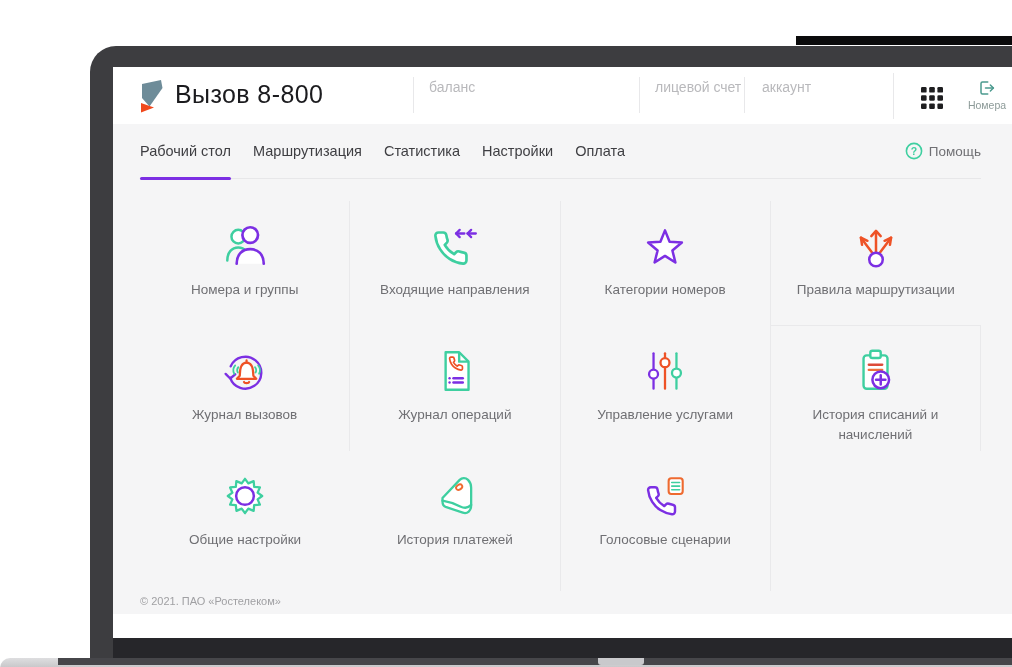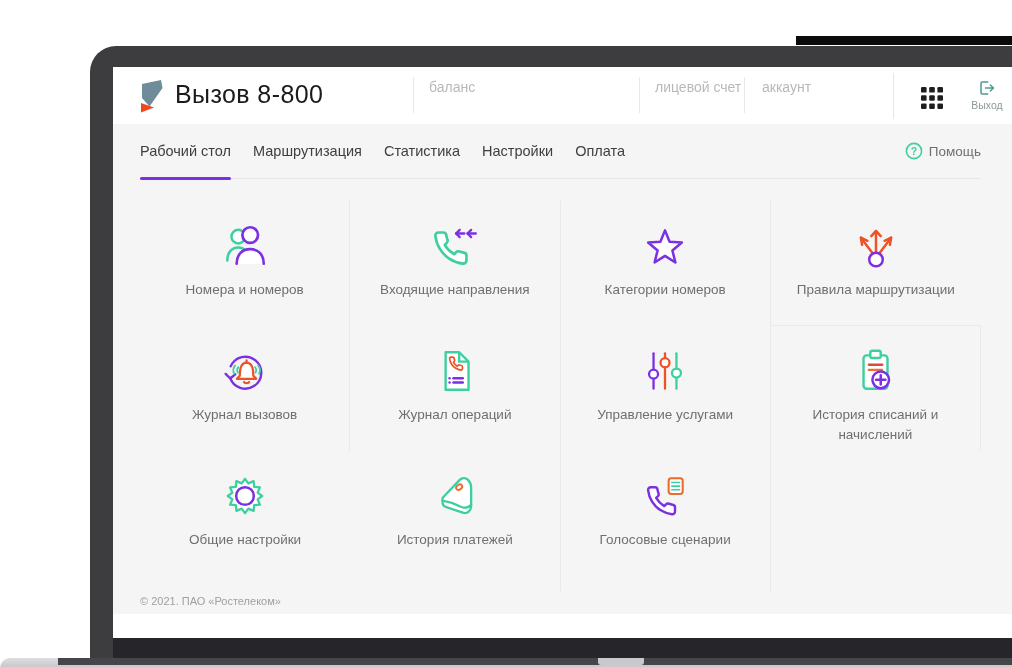--- a/index.html
+++ b/index.html
@@ -97,21 +97,21 @@
       </svg>
 
       <div class="logout-btn">
         <svg width="18" height="18" viewBox="0 0 24 24">
           <g fill="none" stroke="#4b9a8e" stroke-width="2" stroke-linecap="round" stroke-linejoin="round">
             <path d="M13,4 H6 a2,2 0 0 0 -2,2 v12 a2,2 0 0 0 2,2 h7"></path>
             <path d="M10,12 h10.5"></path>
             <path d="M16.5,8 l4,4 -4,4"></path>
           </g>
         </svg>
-        <span class="lbl">Выход</span>
+        <span class="lbl">Номера</span>
       </div>
     </div>
 
     <div class="page">
 
       <div class="tabbar">
         <div class="tab active">Рабочий стол</div>
         <div class="tab">Маршрутизация</div>
         <div class="tab">Статистика</div>
         <div class="tab">Настройки</div>
@@ -131,21 +131,21 @@
         <div class="cell br">
             <div class="tile">
           <svg viewBox="0 0 48 48">
             <g fill="none" stroke-linecap="round">
               <path d="M7,38 c0,-8 4.5,-12.5 10.5,-12.5 c6,0 10.5,4.5 10.5,12.5" stroke="#3ecfa0" stroke-width="2.4"></path>
               <circle cx="17.5" cy="15" r="6.5" fill="#fff" stroke="#3ecfa0" stroke-width="2.4"></circle>
               <path d="M16,41 c0,-9 5.5,-14 13,-14 c7.5,0 13,5 13,14" fill="#fff" stroke="#7c2fe3" stroke-width="2.6"></path>
               <circle cx="29" cy="13.5" r="7.5" fill="#fff" stroke="#7c2fe3" stroke-width="2.6"></circle>
             </g>
           </svg>
-          <div class="label">Номера и номеров</div>
+          <div class="label">Номера и группы</div>
         </div>
           </div>
 
         <div class="cell br">
             <div class="tile">
           <svg viewBox="0 0 48 48">
             <g transform="translate(2,8) scale(1.5)">
               <path d="M22 16.92v3a2 2 0 0 1-2.18 2 19.79 19.79 0 0 1-8.63-3.07 19.5 19.5 0 0 1-6-6A19.79 19.79 0 0 1 2.12 4.18 2 2 0 0 1 4.11 2h3a2 2 0 0 1 2 1.72c.13.96.36 1.9.7 2.81a2 2 0 0 1-.45 2.11L8.09 9.91a16 16 0 0 0 6 6l1.27-1.27a2 2 0 0 1 2.11-.45c.91.34 1.85.57 2.81.7A2 2 0 0 1 22 16.92z" fill="#fff" stroke="#3ecfa0" stroke-width="1.7" stroke-linejoin="round"></path>
             </g>
             <g fill="none" stroke="#7c2fe3" stroke-width="2.2" stroke-linecap="round" stroke-linejoin="round">

